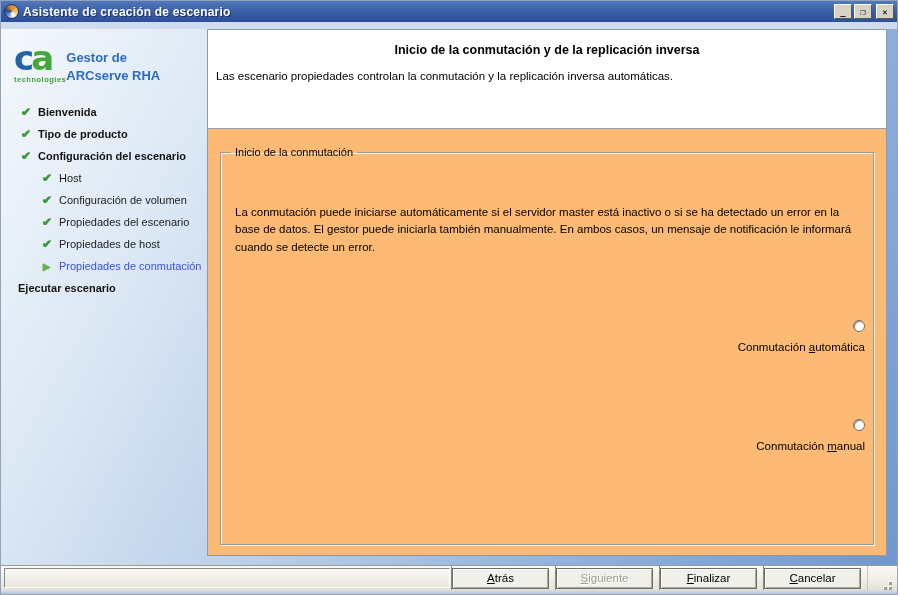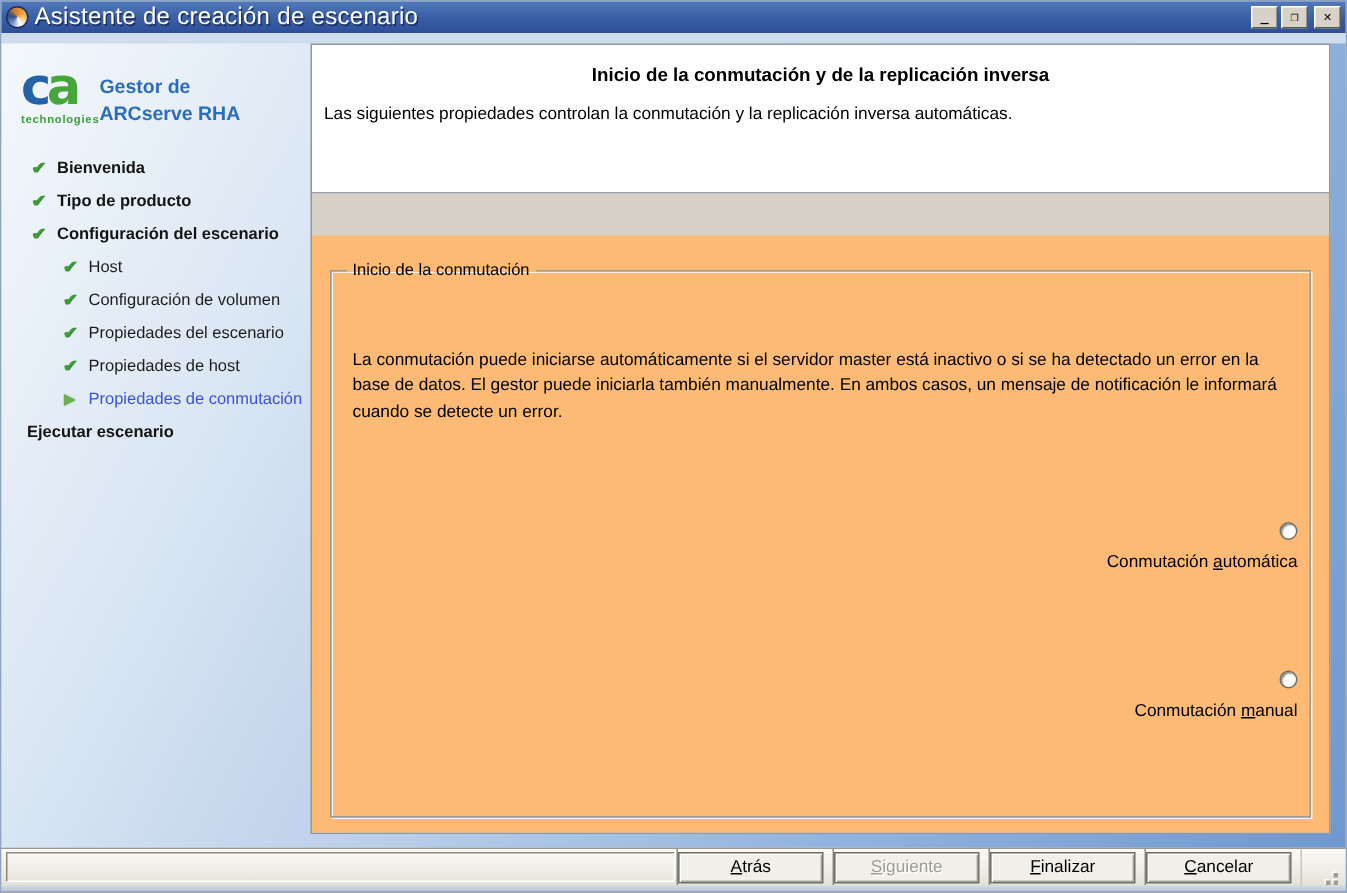--- a/index.html
+++ b/index.html
@@ -7,21 +7,21 @@
   body{width:898px;height:595px;font-family:"Liberation Sans","DejaVu Sans",sans-serif;}
 
   .window{width:898px;height:595px;display:flex;flex-direction:column;border:1px solid #8ea4c0;background:#cfdcee;}
 
   
   .titlebar{height:21px;flex:0 0 21px;display:flex;align-items:center;gap:4px;
     padding:0 3px;background:linear-gradient(180deg,#5379bc 0%,#3a5fa5 50%,#2d4f99 100%);}
   .title-icon{width:15px;height:15px;border-radius:50%;flex:0 0 15px;
     background:conic-gradient(from 40deg,#e89a3c,#f6cb7d,#ffffff,#6f93cc,#2a4a8a,#d87f2a,#e89a3c);
     border:1px solid #1c2f5e;}
-  .title-text{color:#fff;font-weight:normal;font-size:16px;letter-spacing:.2px;
+  .title-text{color:#fff;font-weight:bold;font-size:12px;letter-spacing:.2px;
     text-shadow:1px 1px 0 rgba(0,0,20,.45);flex:1;white-space:nowrap;overflow:hidden;}
   .controls{display:flex;gap:2px;}
   .wbtn{width:18px;height:15px;background:#d6d2c8;border:1px solid;border-color:#ffffff #58584e #58584e #ffffff;
     font-size:9px;line-height:12px;font-weight:bold;color:#000;text-align:center;padding:0;cursor:default;
     font-family:"DejaVu Sans Mono",monospace;}
   .wbtn.close{margin-left:2px;}
 
   .titlegap{height:7px;flex:0 0 7px;background:#cfdcee;}
 
   
@@ -43,21 +43,21 @@
   .step .ico{width:15px;margin-right:5px;text-align:center;flex:0 0 15px;}
   .step.top{padding-left:17px;font-weight:bold;}
   .step.sub{padding-left:38px;font-weight:normal;color:#1c1c1c;}
   .step.pending{padding-left:17px;font-weight:bold;}
   .check{color:#3f9e3a;font-size:12px;text-shadow:1px 0 0 #2f8a2c;}
   .arrow{color:#6ab04c;font-size:10px;text-shadow:0 0 1px #3f7d2a;}
   .step.current .lbl{color:#3a52d8;text-align:right;}
 
   
   .content{position:absolute;left:206px;top:0;right:10px;bottom:9px;display:flex;flex-direction:column;
-    border:1px solid #8f9aa8;background:#d6d2c8;gap:28px;}
+    border:1px solid #8f9aa8;background:#d6d2c8;}
   .content-header{flex:0 0 99px;background:#ffffff;border-bottom:1px solid #9aa0a8;padding:13px 8px 0 8px;}
   .heading{text-align:center;font-weight:bold;font-size:12.5px;color:#000;}
   .subheading{font-size:11.5px;color:#000;margin-top:13px;}
 
   .content-body{flex:1;padding:17px 12px 10px 12px;background:#fdba74;}
   fieldset.group{height:100%;margin:0;padding:0 8px;border:1px solid #9b9b8f;
     box-shadow:inset 1px 1px 0 #f4f2ec, 1px 1px 0 #f4f2ec;}
   legend{font-size:11px;padding:0 4px;margin-left:2px;color:#000;}
   .desc{font-size:11.5px;line-height:1.5;margin:46px 2px 0 6px;max-width:655px;color:#000;}
 
@@ -150,21 +150,21 @@
         </div>
         <div class="step pending">
           <span class="lbl">Ejecutar escenario</span>
         </div>
       </div>
     </div>
 
     <div class="content">
       <div class="content-header">
         <div class="heading">Inicio de la conmutación y de la replicación inversa</div>
-        <div class="subheading">Las siguientes propiedades controlan la conmutación y la replicación inversa automáticas.</div>
+        <div class="subheading">Las escenario propiedades controlan la conmutación y la replicación inversa automáticas.</div>
       </div>
 
       <div class="content-body">
         <fieldset class="group">
           <legend>Inicio de la conmutación</legend>
 
           <p class="desc">La conmutación puede iniciarse automáticamente si el servidor master está inactivo o si se ha detectado un error en la base de datos. El gestor puede iniciarla también manualmente. En ambos casos, un mensaje de notificación le informará cuando se detecte un error.</p>
 
           <div class="radio-row r1">
             <span class="radio"></span>

